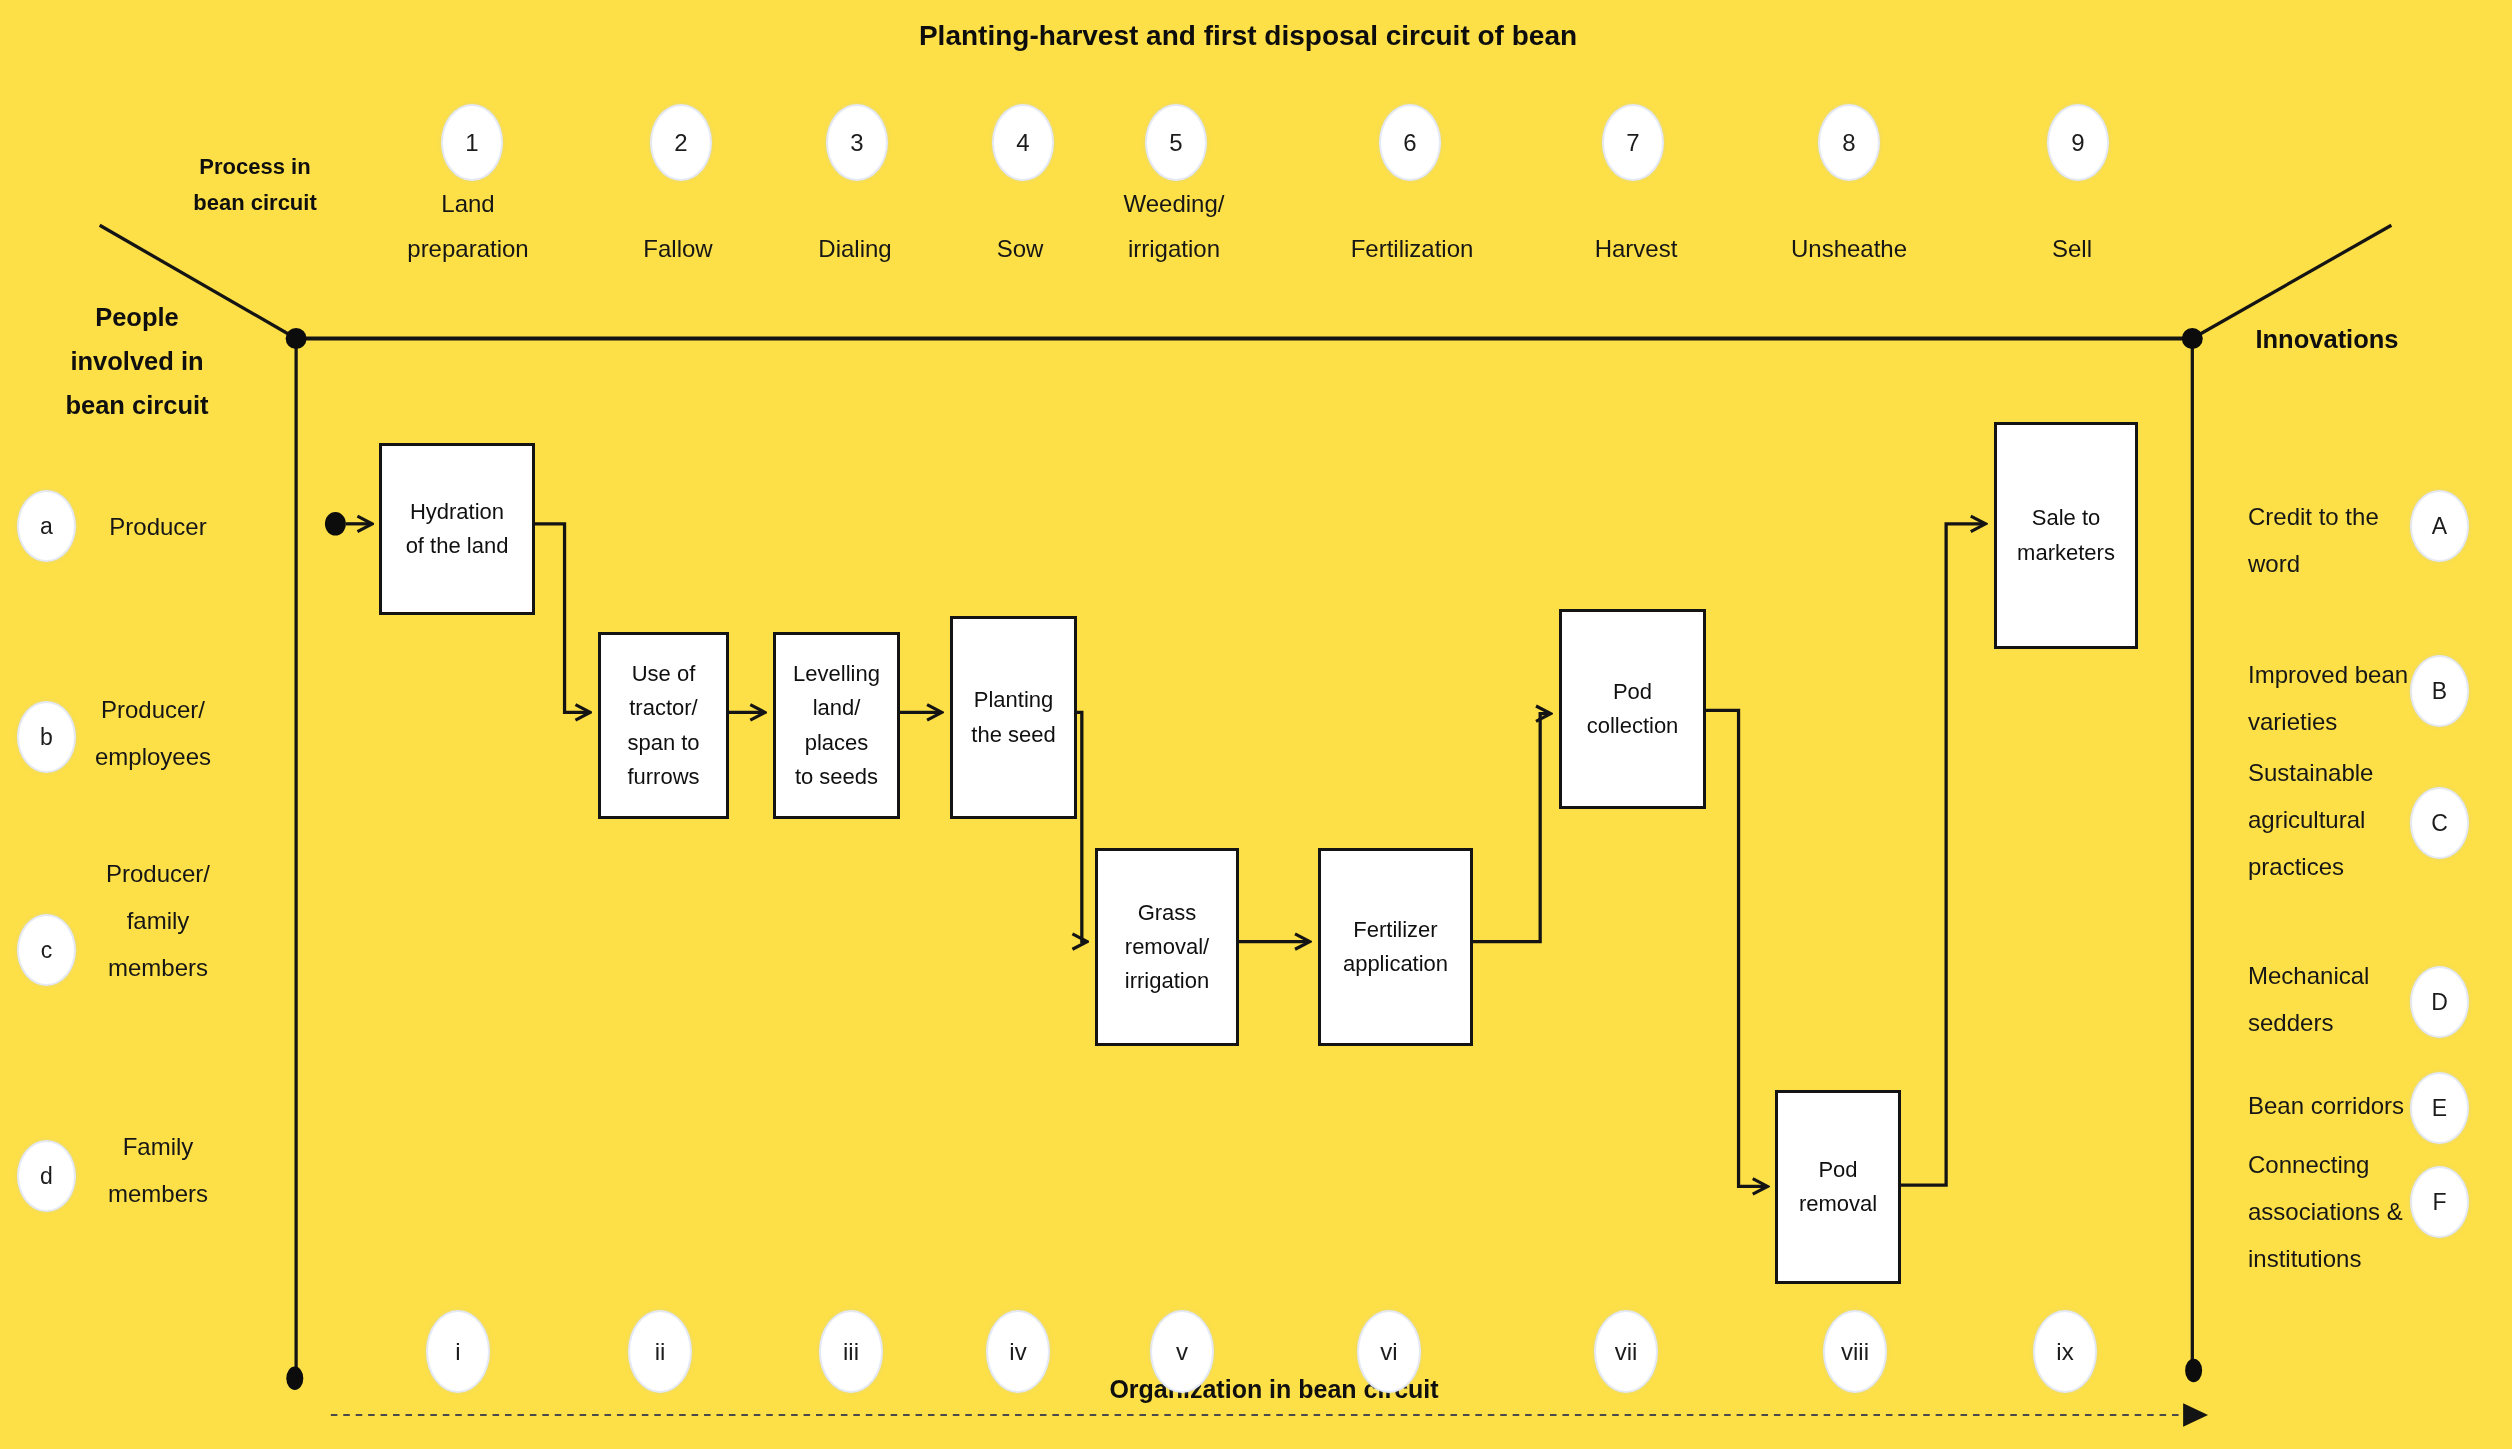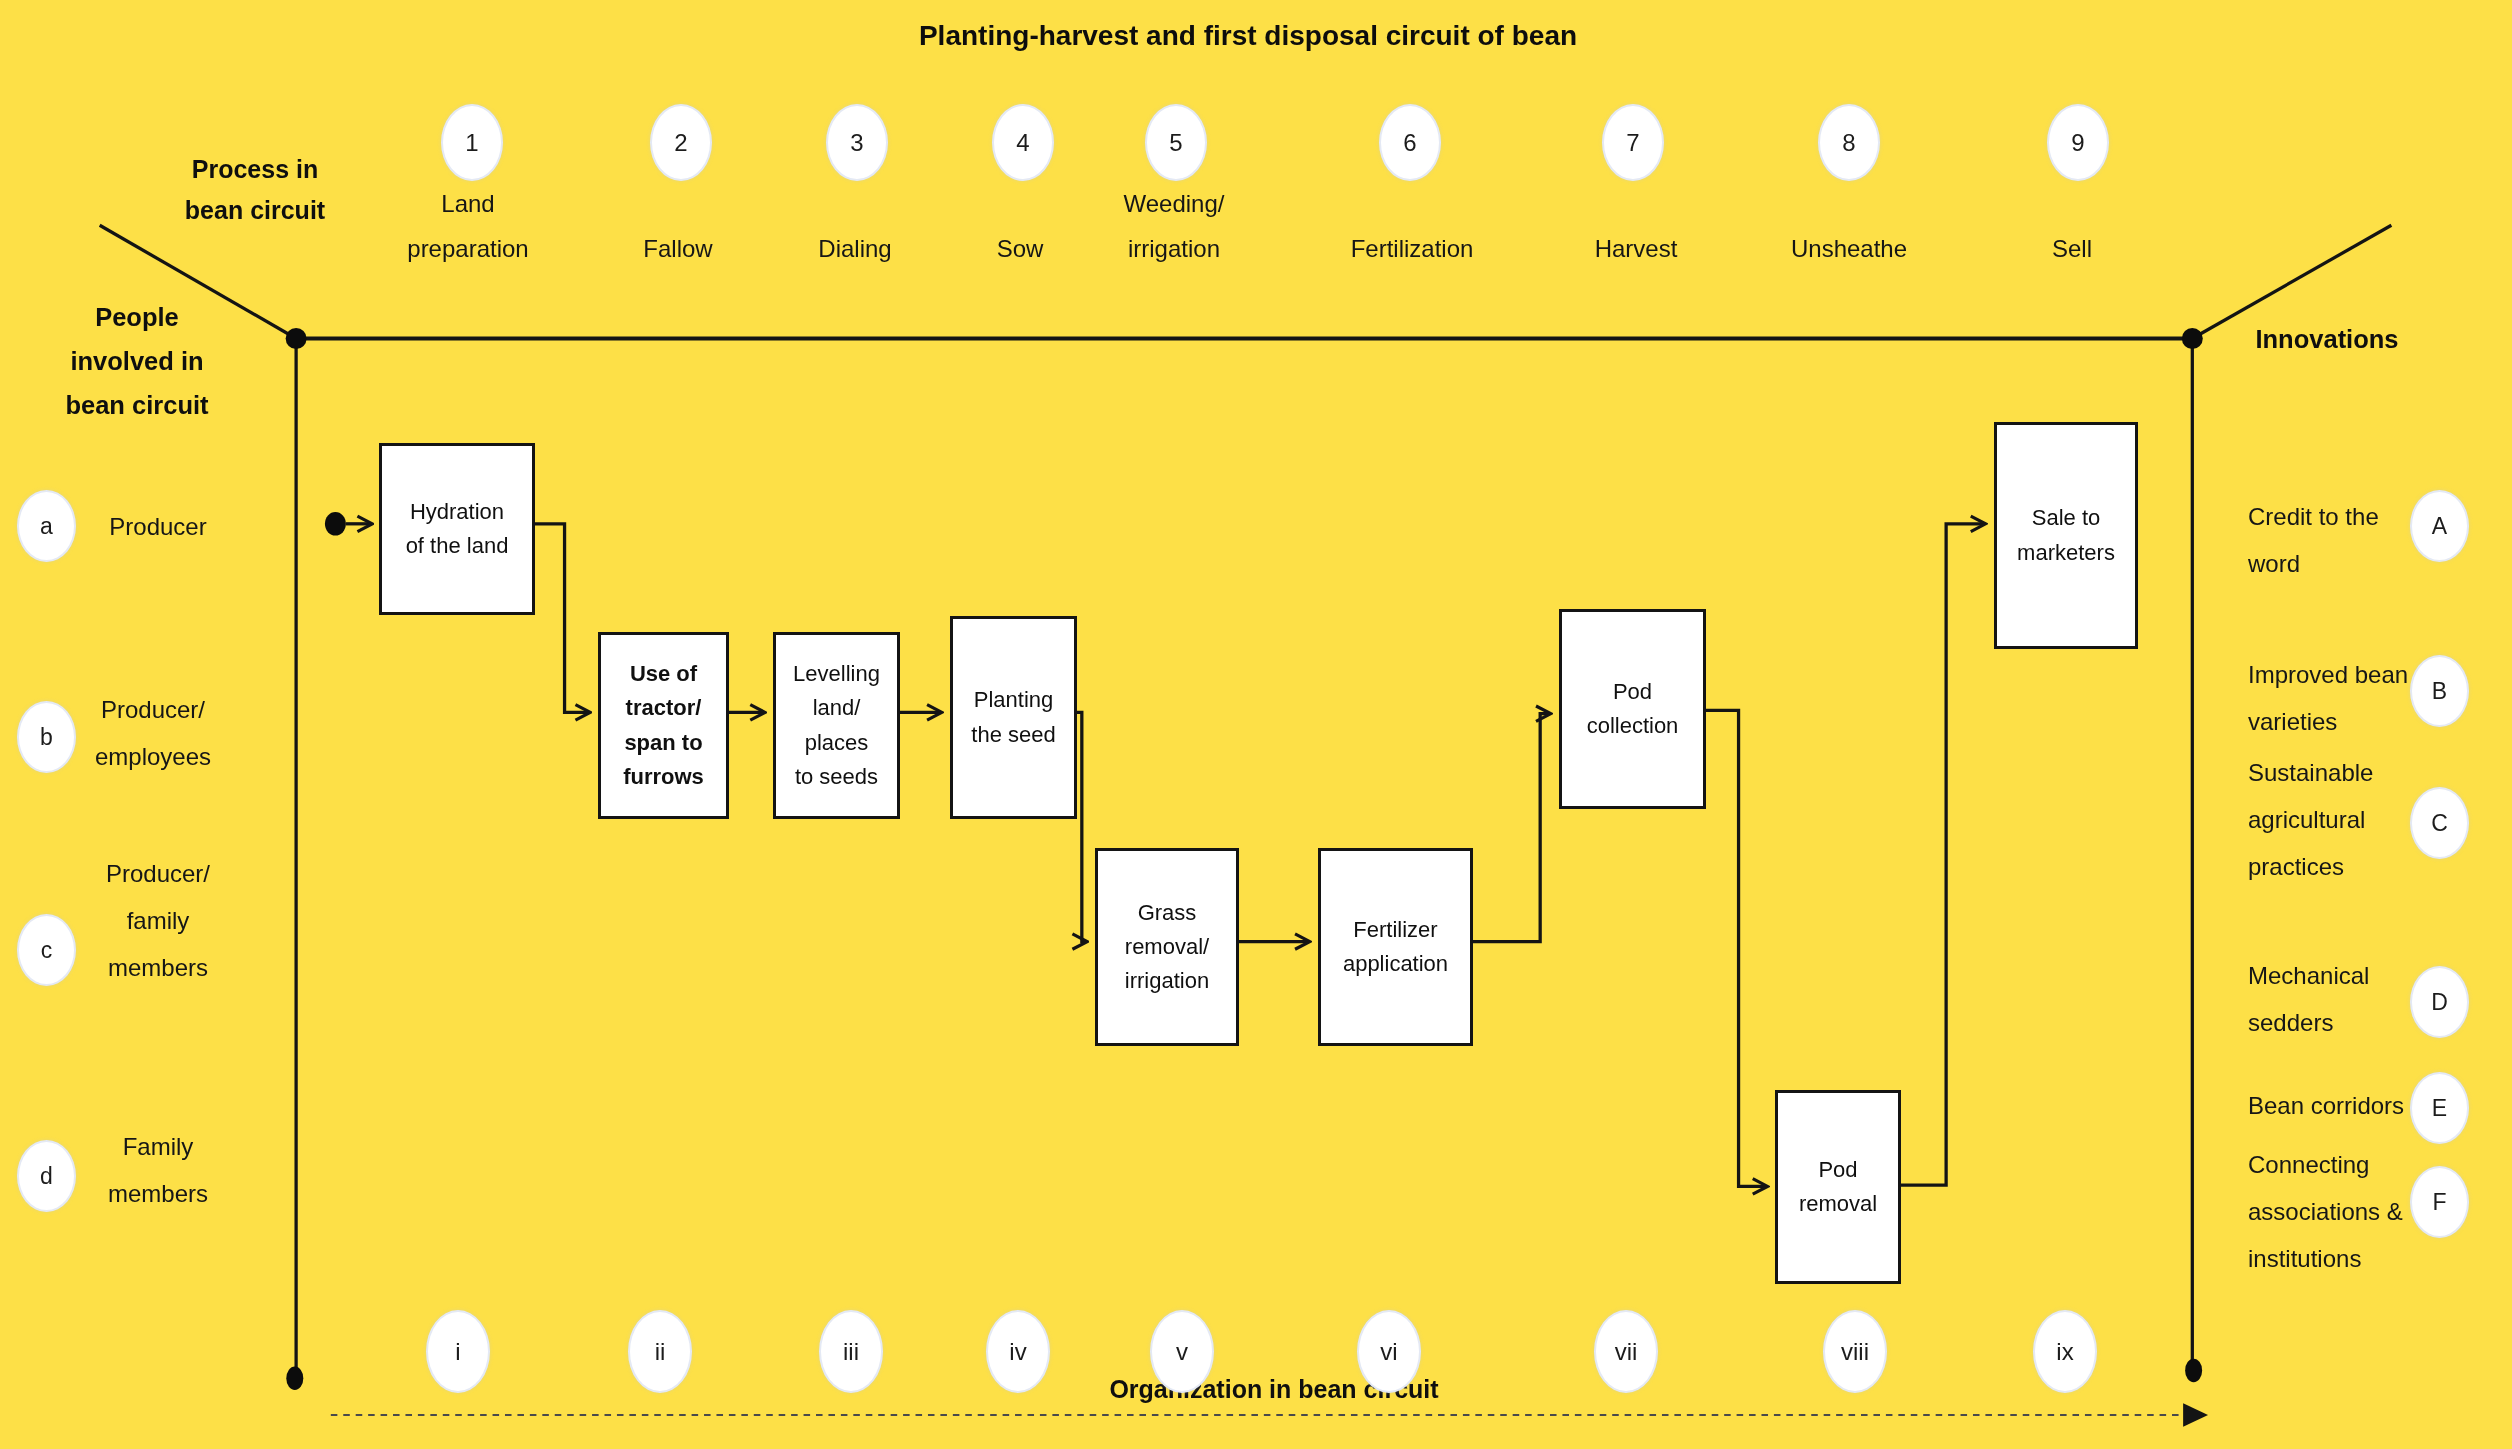--- a/index.html
+++ b/index.html
@@ -11,21 +11,21 @@
   .title{position:absolute;left:1248px;top:19.6px;transform:translateX(-50%);
     font-size:28px;font-weight:700;white-space:nowrap;color:#0d0d0d;}
   .circle{position:absolute;border:2px solid #e4e9f4;border-radius:50%;background:#fff;
     display:flex;align-items:center;justify-content:center;font-size:24px;color:#1c1c1c;
     box-shadow:0 0 3.9px rgba(190,200,225,.35);}
   .steplab{position:absolute;transform:translateX(-50%);width:249px;height:100px;
     display:flex;align-items:flex-end;justify-content:center;text-align:center;
     white-space:pre-line;font-size:24px;line-height:1.9;color:#161616;}
   .lblC{position:absolute;transform:translateX(-50%);text-align:center;
     white-space:pre-line;font-size:24px;line-height:1.95;color:#161616;}
-  .hdrP{font-weight:700;font-size:25px;line-height:1.62;color:#0f0f0f;}
+  .hdrP{font-weight:700;font-size:22px;line-height:1.62;color:#0f0f0f;}
   .hdrPe{font-weight:700;font-size:25.5px;line-height:1.72;color:#0f0f0f;}
   .hdrI{position:absolute;transform:translateX(-50%);font-weight:700;font-size:25.5px;
     white-space:nowrap;color:#0f0f0f;}
   .hdrO{position:absolute;transform:translateX(-50%);font-weight:700;font-size:25px;
     white-space:nowrap;color:#0f0f0f;}
   .innov{position:absolute;white-space:pre-line;font-size:24px;line-height:1.95;
     text-align:left;color:#161616;width:196px;}
   .pbox{position:absolute;box-sizing:border-box;border:3.3px solid #141414;background:#fff;
     display:flex;align-items:center;justify-content:center;text-align:center;
     white-space:pre-line;font-size:22px;line-height:1.55;color:#101010;}
@@ -198,21 +198,21 @@
     </div>
   <div class="circle" style="left:1823px;top:1310px;width:60px;height:79px;">
       <span>viii</span>
     </div>
   <div class="circle" style="left:2033px;top:1310px;width:60px;height:79px;">
       <span>ix</span>
     </div>
 
   <div class="pbox" style="left:379px;top:443px;width:156px;height:172px;">Hydration
 of the land</div>
-  <div class="pbox" style="left:598px;top:632px;width:131px;height:187px;font-weight:bold;">Use of
+  <div class="pbox" style="left:598px;top:632px;width:131px;height:187px;">Use of
 tractor/
 span to
 furrows</div>
   <div class="pbox" style="left:950px;top:616px;width:127px;height:203px;">Planting
 the seed</div>
   <div class="pbox" style="left:773px;top:632px;width:127px;height:187px;">Levelling
 land/
 places
 to seeds</div>
   <div class="pbox" style="left:1095px;top:848px;width:144px;height:198px;">Grass

